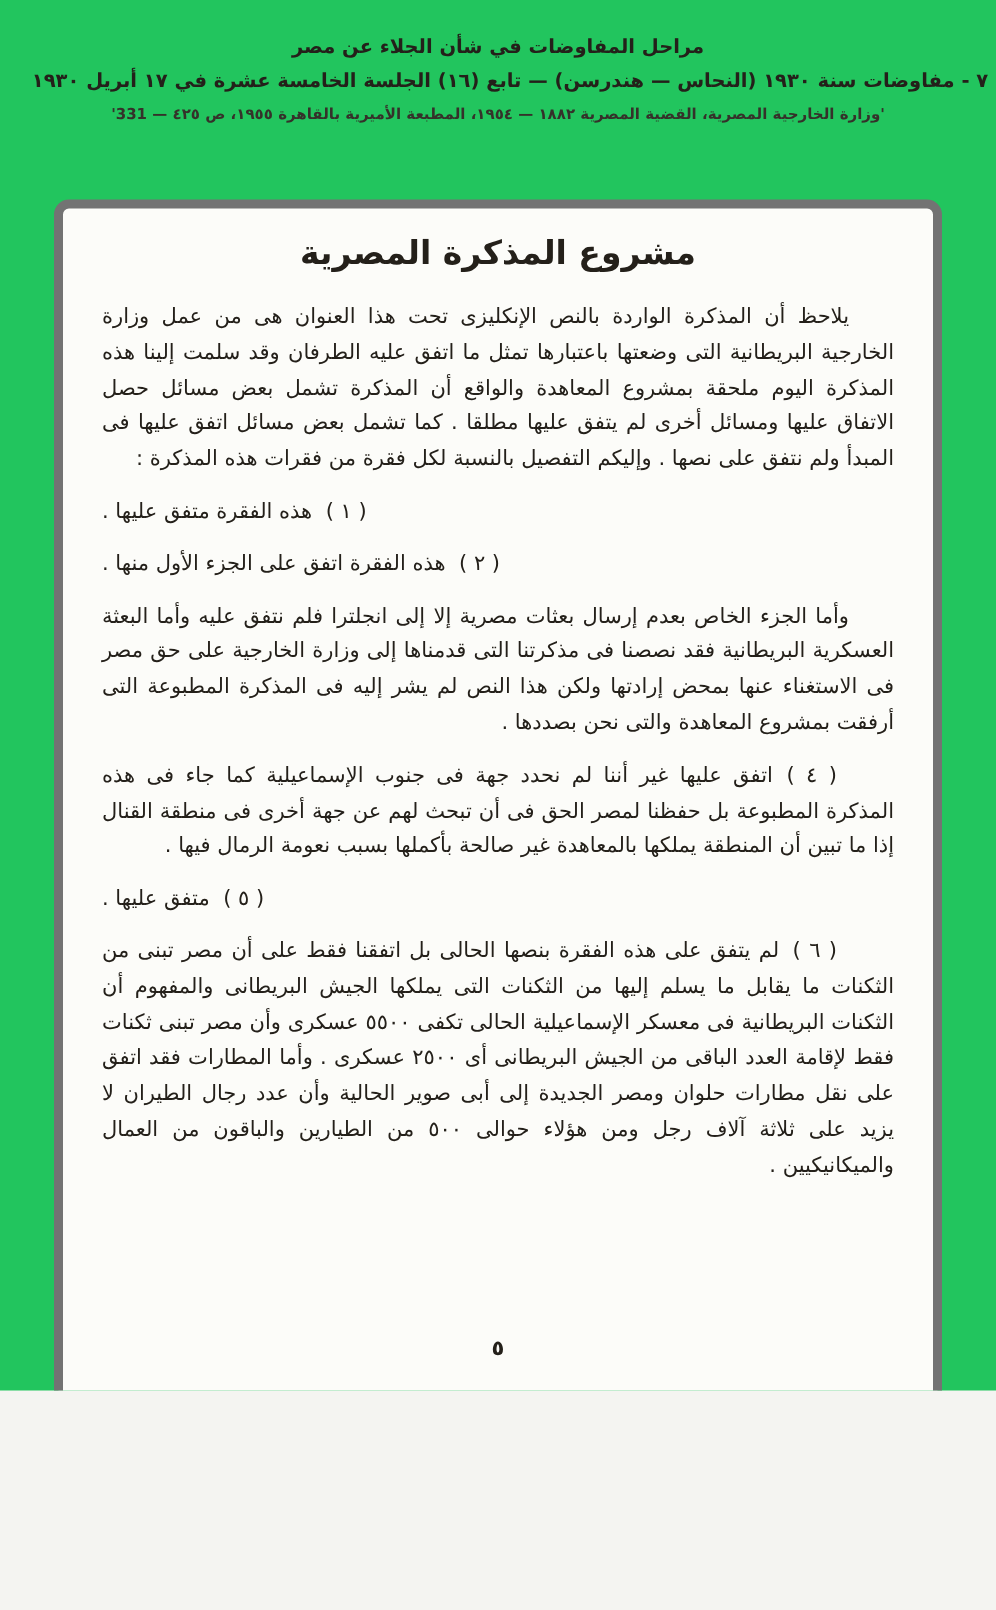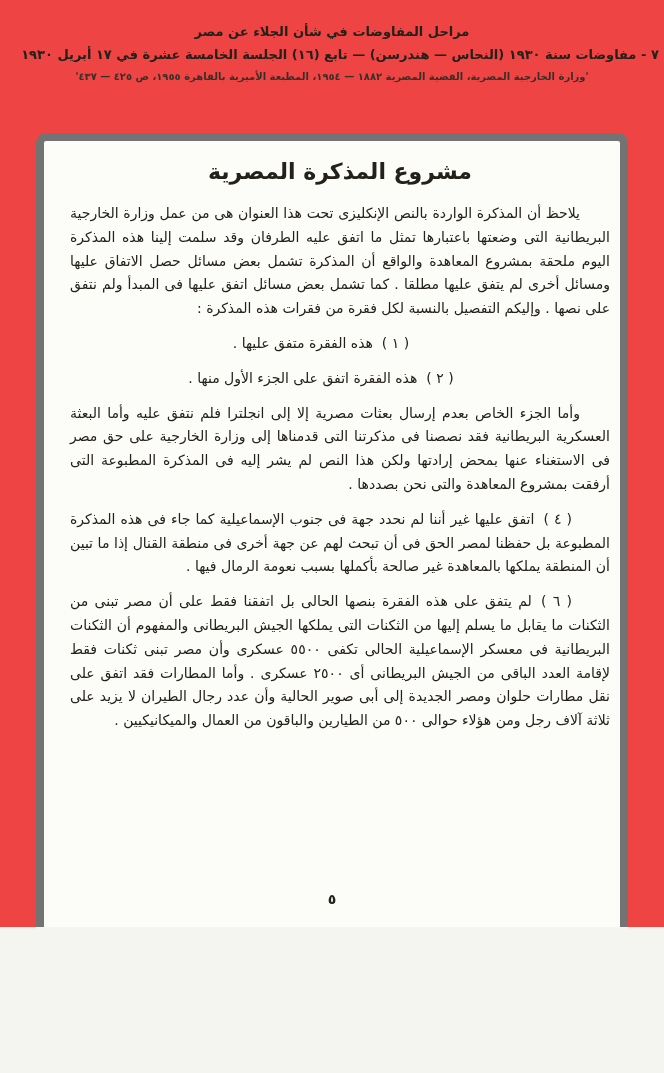--- a/index.html
+++ b/index.html
@@ -4,93 +4,94 @@
 <style>
   html, body { margin: 0; padding: 0; }
   body {
     width: 664px; height: 1073px;
     background: #f4f4f1;
     font-family: "DejaVu Sans", "DejaVu Serif", sans-serif;
   }
   .page {
     position: relative;
     width: 664px; height: 927px;
-    background: #ef4444;
+    background: #22c55e;
     color: #24201a;
     direction: rtl;
     overflow: hidden;
   }
   .header {
     position: absolute;
     top: 24px; left: 0; right: 0;
     text-align: center;
   }
   .header-line1 { font-size: 13px; font-weight: bold; letter-spacing: .3px; margin-bottom: 8px; }
   .header-line2 { font-size: 13px; font-weight: bold; margin-bottom: 9px; padding-left: 16px; }
   .header-line3 { font-size: 10px; font-weight: bold; color: #35312a; }
   .frame {
     position: absolute;
     top: 133px; left: 36px;
     width: 592px; height: 876px;
     box-sizing: border-box;
-    border: 8px solid #737373;
+    border: 6px solid #737373;
     border-radius: 10px;
-    padding: 14px 10px 0 26px;
+    padding: 14px 26px 0 26px;
     overflow: hidden;
     background: #fcfcf9;
   }
   .doc-title {
     text-align: center;
     font-size: 22px;
     font-weight: bold;
     margin: 4px 0 18px 0;
   }
   .para {
     font-size: 14px;
     line-height: 1.7;
     text-align: justify;
     margin: 0 0 11px 0;
     text-indent: 30px;
   }
   .item { text-indent: 38px; }
-  .short { text-align: center; }
+  .short { text-align: left; }
   .marker { margin-left: 9px; white-space: nowrap; }
   .page-number {
     position: absolute;
     bottom: 20px; left: 0; right: 0;
     text-align: center;
     font-size: 14px;
     font-weight: bold;
   }
 </style>
 </head>
 <body>
 
 <div class="page">
 
   <div class="header">
     <div class="header-line1">مراحل المفاوضات في شأن الجلاء عن مصر</div>
     <div class="header-line2">٧ - مفاوضات سنة ١٩٣٠ (النحاس — هندرسن) — تابع (١٦) الجلسة الخامسة عشرة في ١٧ أبريل ١٩٣٠</div>
-    <div class="header-line3">'وزارة الخارجية المصرية، القضية المصرية ١٨٨٢ — ١٩٥٤، المطبعة الأميرية بالقاهرة ١٩٥٥، ص ٤٢٥ — ٤٣٧'</div>
+    <div class="header-line3">'وزارة الخارجية المصرية، القضية المصرية ١٨٨٢ — ١٩٥٤، المطبعة الأميرية بالقاهرة ١٩٥٥، ص ٤٢٥ — 331'</div>
   </div>
 
   <div class="frame">
     <div class="doc-title">مشروع المذكرة المصرية</div>
 
     <p class="para"><span>يلاحظ أن المذكرة الواردة بالنص الإنكليزى تحت هذا العنوان هى من عمل وزارة الخارجية البريطانية التى وضعتها باعتبارها تمثل ما اتفق عليه الطرفان وقد سلمت إلينا هذه المذكرة اليوم ملحقة بمشروع المعاهدة والواقع أن المذكرة تشمل بعض مسائل حصل الاتفاق عليها ومسائل أخرى لم يتفق عليها مطلقا . كما تشمل بعض مسائل اتفق عليها فى المبدأ ولم نتفق على نصها . وإليكم التفصيل بالنسبة لكل فقرة من فقرات هذه المذكرة :</span></p>
 
     <p class="para item short"><span class="marker">( ١ )</span><span>هذه الفقرة متفق عليها .</span></p>
 
     <p class="para item short"><span class="marker">( ٢ )</span><span>هذه الفقرة اتفق على الجزء الأول منها .</span></p>
 
     <p class="para"><span>وأما الجزء الخاص بعدم إرسال بعثات مصرية إلا إلى انجلترا فلم نتفق عليه وأما البعثة العسكرية البريطانية فقد نصصنا فى مذكرتنا التى قدمناها إلى وزارة الخارجية على حق مصر فى الاستغناء عنها بمحض إرادتها ولكن هذا النص لم يشر إليه فى المذكرة المطبوعة التى أرفقت بمشروع المعاهدة والتى نحن بصددها .</span></p>
 
 
     <p class="para item"><span class="marker">( ٤ )</span><span>اتفق عليها غير أننا لم نحدد جهة فى جنوب الإسماعيلية كما جاء فى هذه المذكرة المطبوعة بل حفظنا لمصر الحق فى أن تبحث لهم عن جهة أخرى فى منطقة القنال إذا ما تبين أن المنطقة يملكها بالمعاهدة غير صالحة بأكملها بسبب نعومة الرمال فيها .</span></p>
 
+    <p class="para item short"><span class="marker">( ٥ )</span><span>متفق عليها .</span></p>
 
     <p class="para item"><span class="marker">( ٦ )</span><span>لم يتفق على هذه الفقرة بنصها الحالى بل اتفقنا فقط على أن مصر تبنى من الثكنات ما يقابل ما يسلم إليها من الثكنات التى يملكها الجيش البريطانى والمفهوم أن الثكنات البريطانية فى معسكر الإسماعيلية الحالى تكفى ٥٥٠٠ عسكرى وأن مصر تبنى ثكنات فقط لإقامة العدد الباقى من الجيش البريطانى أى ٢٥٠٠ عسكرى . وأما المطارات فقد اتفق على نقل مطارات حلوان ومصر الجديدة إلى أبى صوير الحالية وأن عدد رجال الطيران لا يزيد على ثلاثة آلاف رجل ومن هؤلاء حوالى ٥٠٠ من الطيارين والباقون من العمال والميكانيكيين .</span></p>
 
 
   </div>
 
   <div class="page-number">٥</div>
 
 </div>
 

